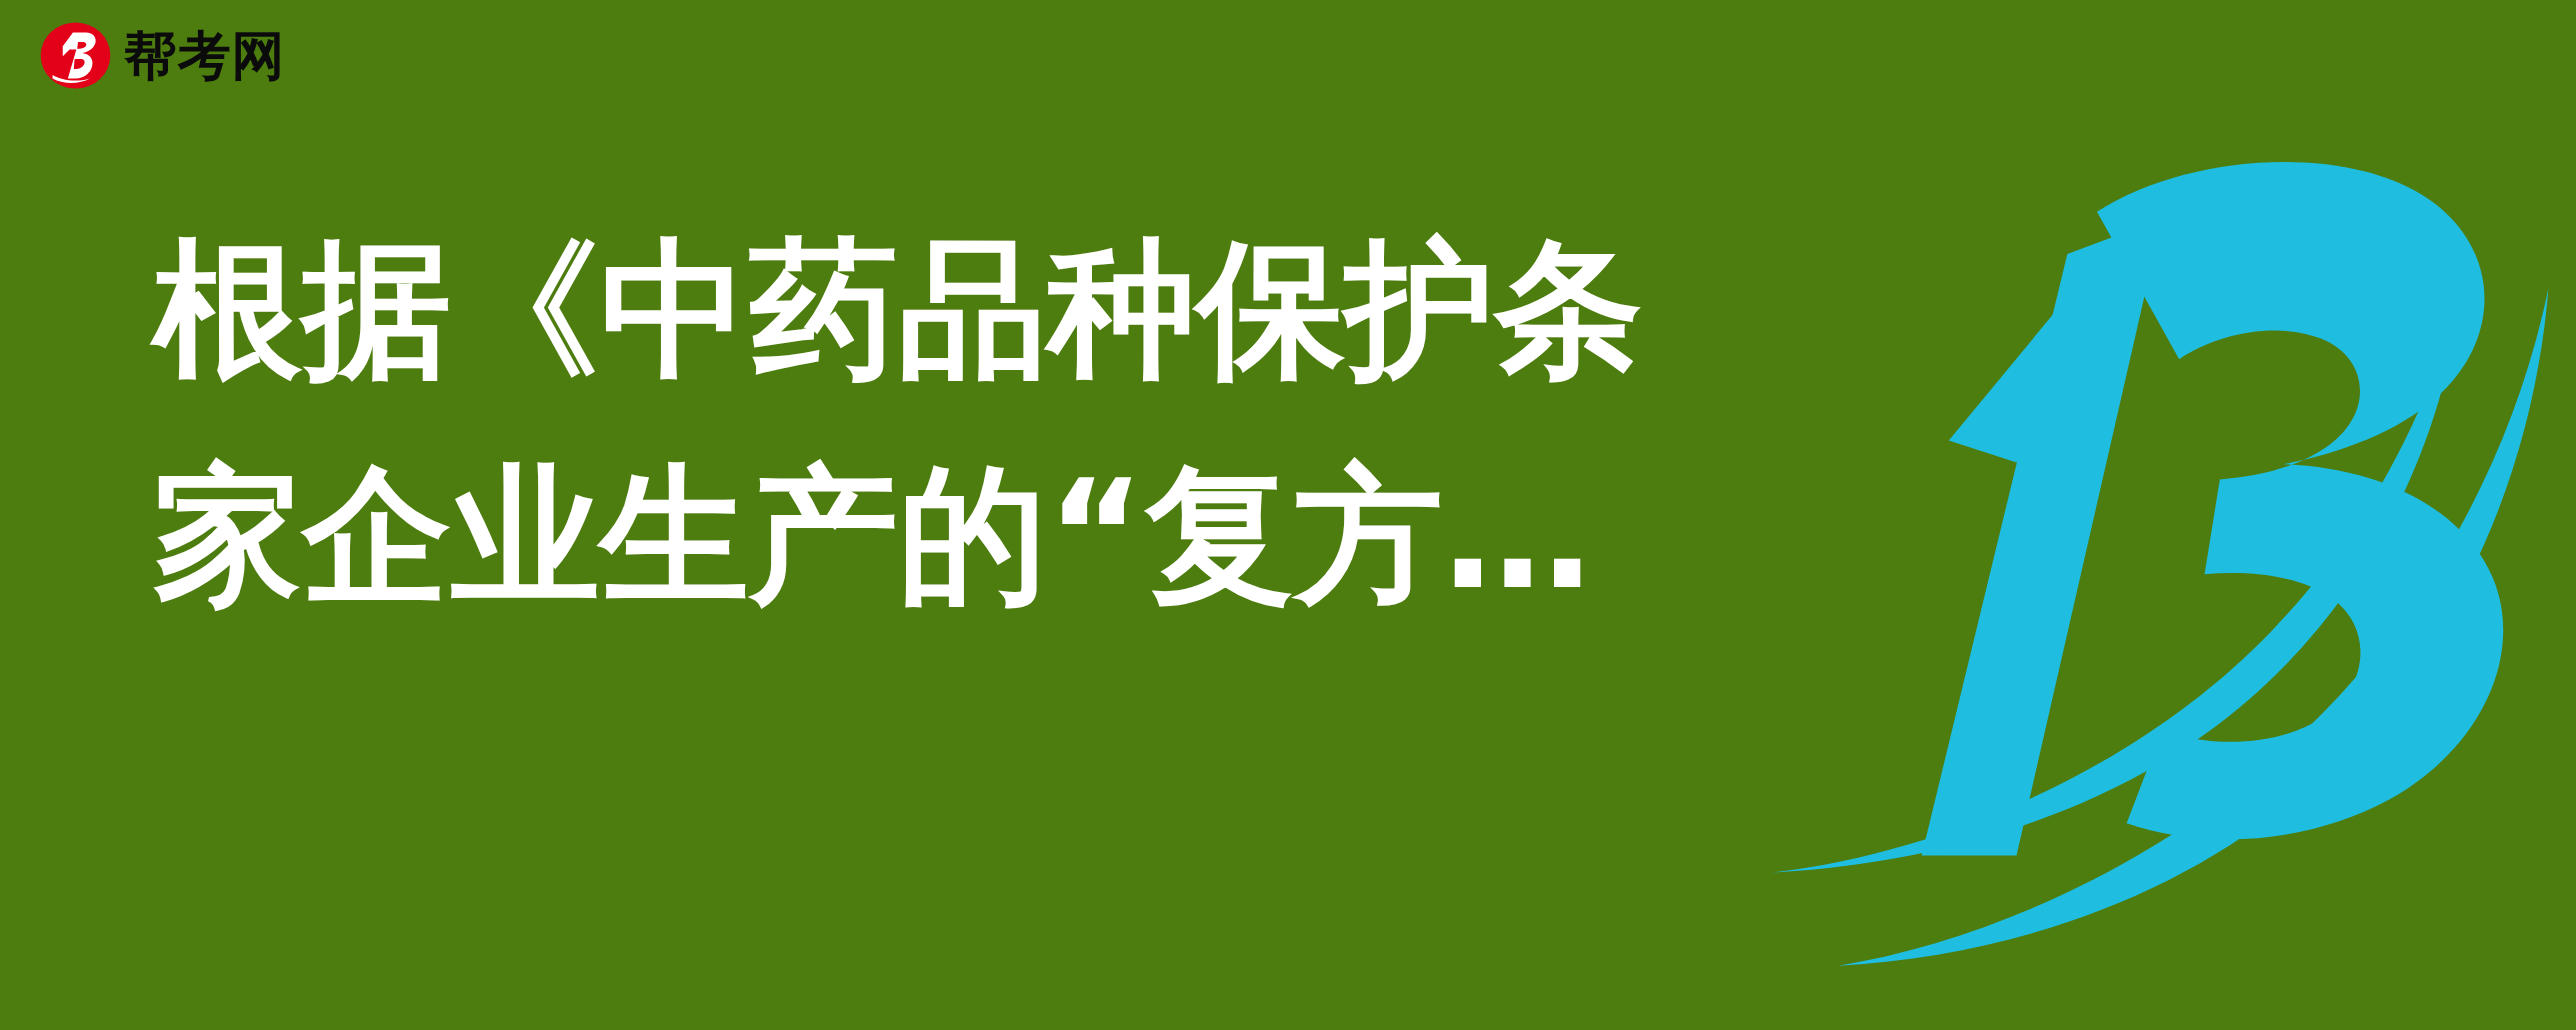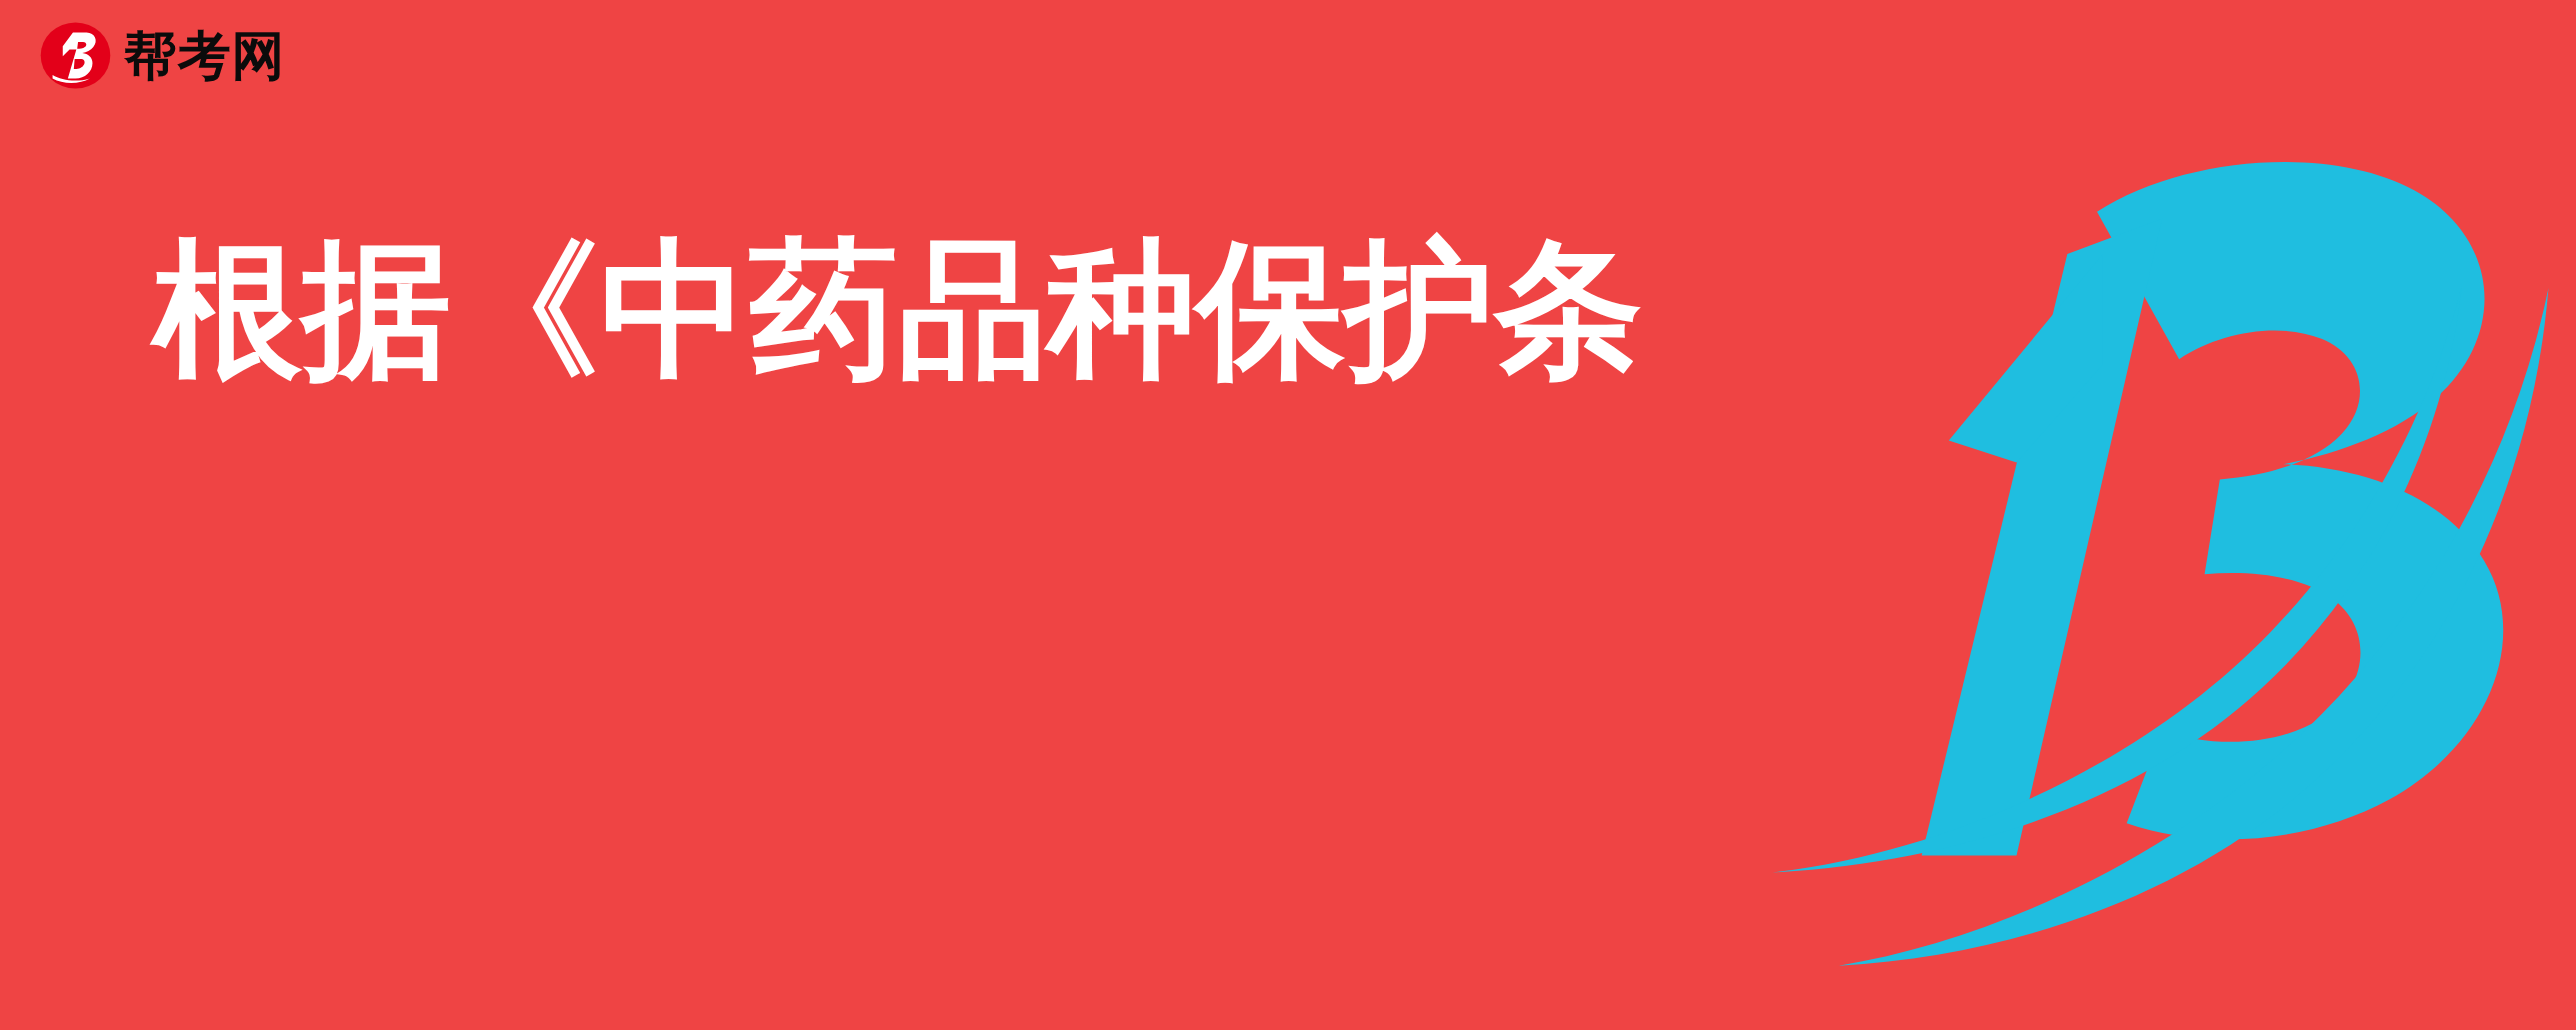--- a/index.html
+++ b/index.html
@@ -4,21 +4,21 @@
 <style>
   html, body {
     margin: 0;
     padding: 0;
     background: #00b4df;
   }
   #page {
     position: relative;
     width: 2576px;
     height: 1030px;
-    background: #ef4444;
+    background: #4d7c0f;
     overflow: hidden;
     font-family: "DejaVu Sans", "Liberation Sans", sans-serif;
   }
 
   
   #watermark {
     position: absolute;
     right: 0;
     top: 0;
     width: 1102px;
@@ -136,16 +136,17 @@
         <path fill="#e30019" d="M42 47 L50 47 C54 47, 55 52, 52 55 C50 58, 45 59, 41 59 Z"></path>
 
         <path fill="#ffffff" d="M16 66 C26 72, 44 75, 60 70 C48 77, 28 77, 16 70 Z"></path>
       </svg>
     </div>
     <div id="brand-name">帮考网</div>
   </div>
 
   <div id="headline">
     <span class="hl-line">根据《中药品种保护条</span>
+    <span class="hl-line">家企业生产的“复方…</span>
   </div>
 
 </div>
 
 
 </body></html>

